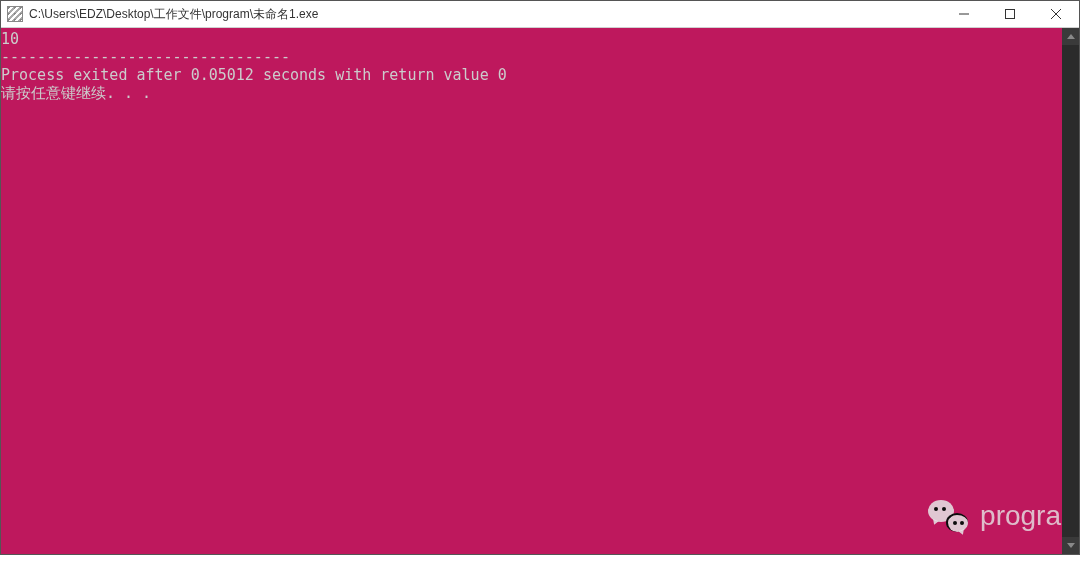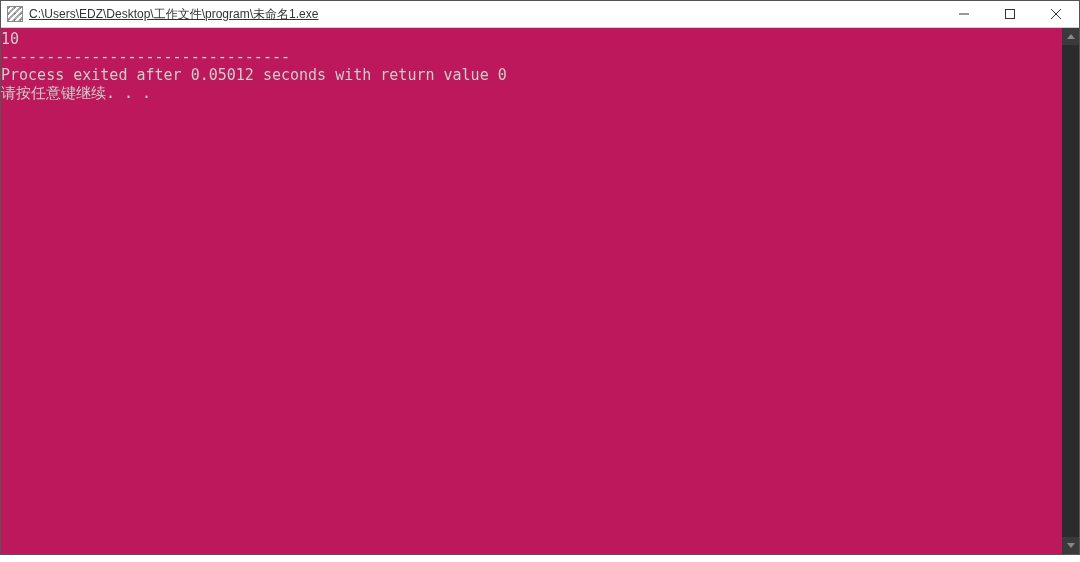--- a/index.html
+++ b/index.html
@@ -39,21 +39,20 @@
       border: 1px solid #888;
       background: linear-gradient(135deg, #888 0%, #888 25%, transparent 25%, transparent 50%, #aaa 50%, #aaa 75%, transparent 75%);
       background-size: 6px 6px;
     }
     .title-text {
       font-size: 12px;
       color: #333;
       flex: 1;
       white-space: nowrap;
       overflow: hidden;
-      text-decoration: underline;
     }
     .window-controls {
       display: flex;
       height: 100%;
     }
     .win-btn {
       width: 46px;
       height: 100%;
       display: flex;
       align-items: center;
@@ -213,15 +212,28 @@
 <span>Process exited after 0.05012 seconds with return value 0</span>
 <span>请按任意键继续. . .</span></div>
     <div class="scrollbar">
       <div class="scroll-btn-up">
           <div class="scroll-arrow"></div>
         </div>
       <div class="scroll-btn-down">
           <div class="scroll-arrow"></div>
         </div>
     </div>
+    <div class="watermark">
+      <div class="wechat-icon">
+        <div class="bubble-big">
+            <div class="eye e1"></div>
+            <div class="eye e2"></div>
+          </div>
+        <div class="bubble-small">
+            <div class="eye e1"></div>
+            <div class="eye e2"></div>
+          </div>
+      </div>
+      <span>progra</span>
+    </div>
   </div>
 </div>
 <div class="bottom-peek"></div>
 
 </body></html>

